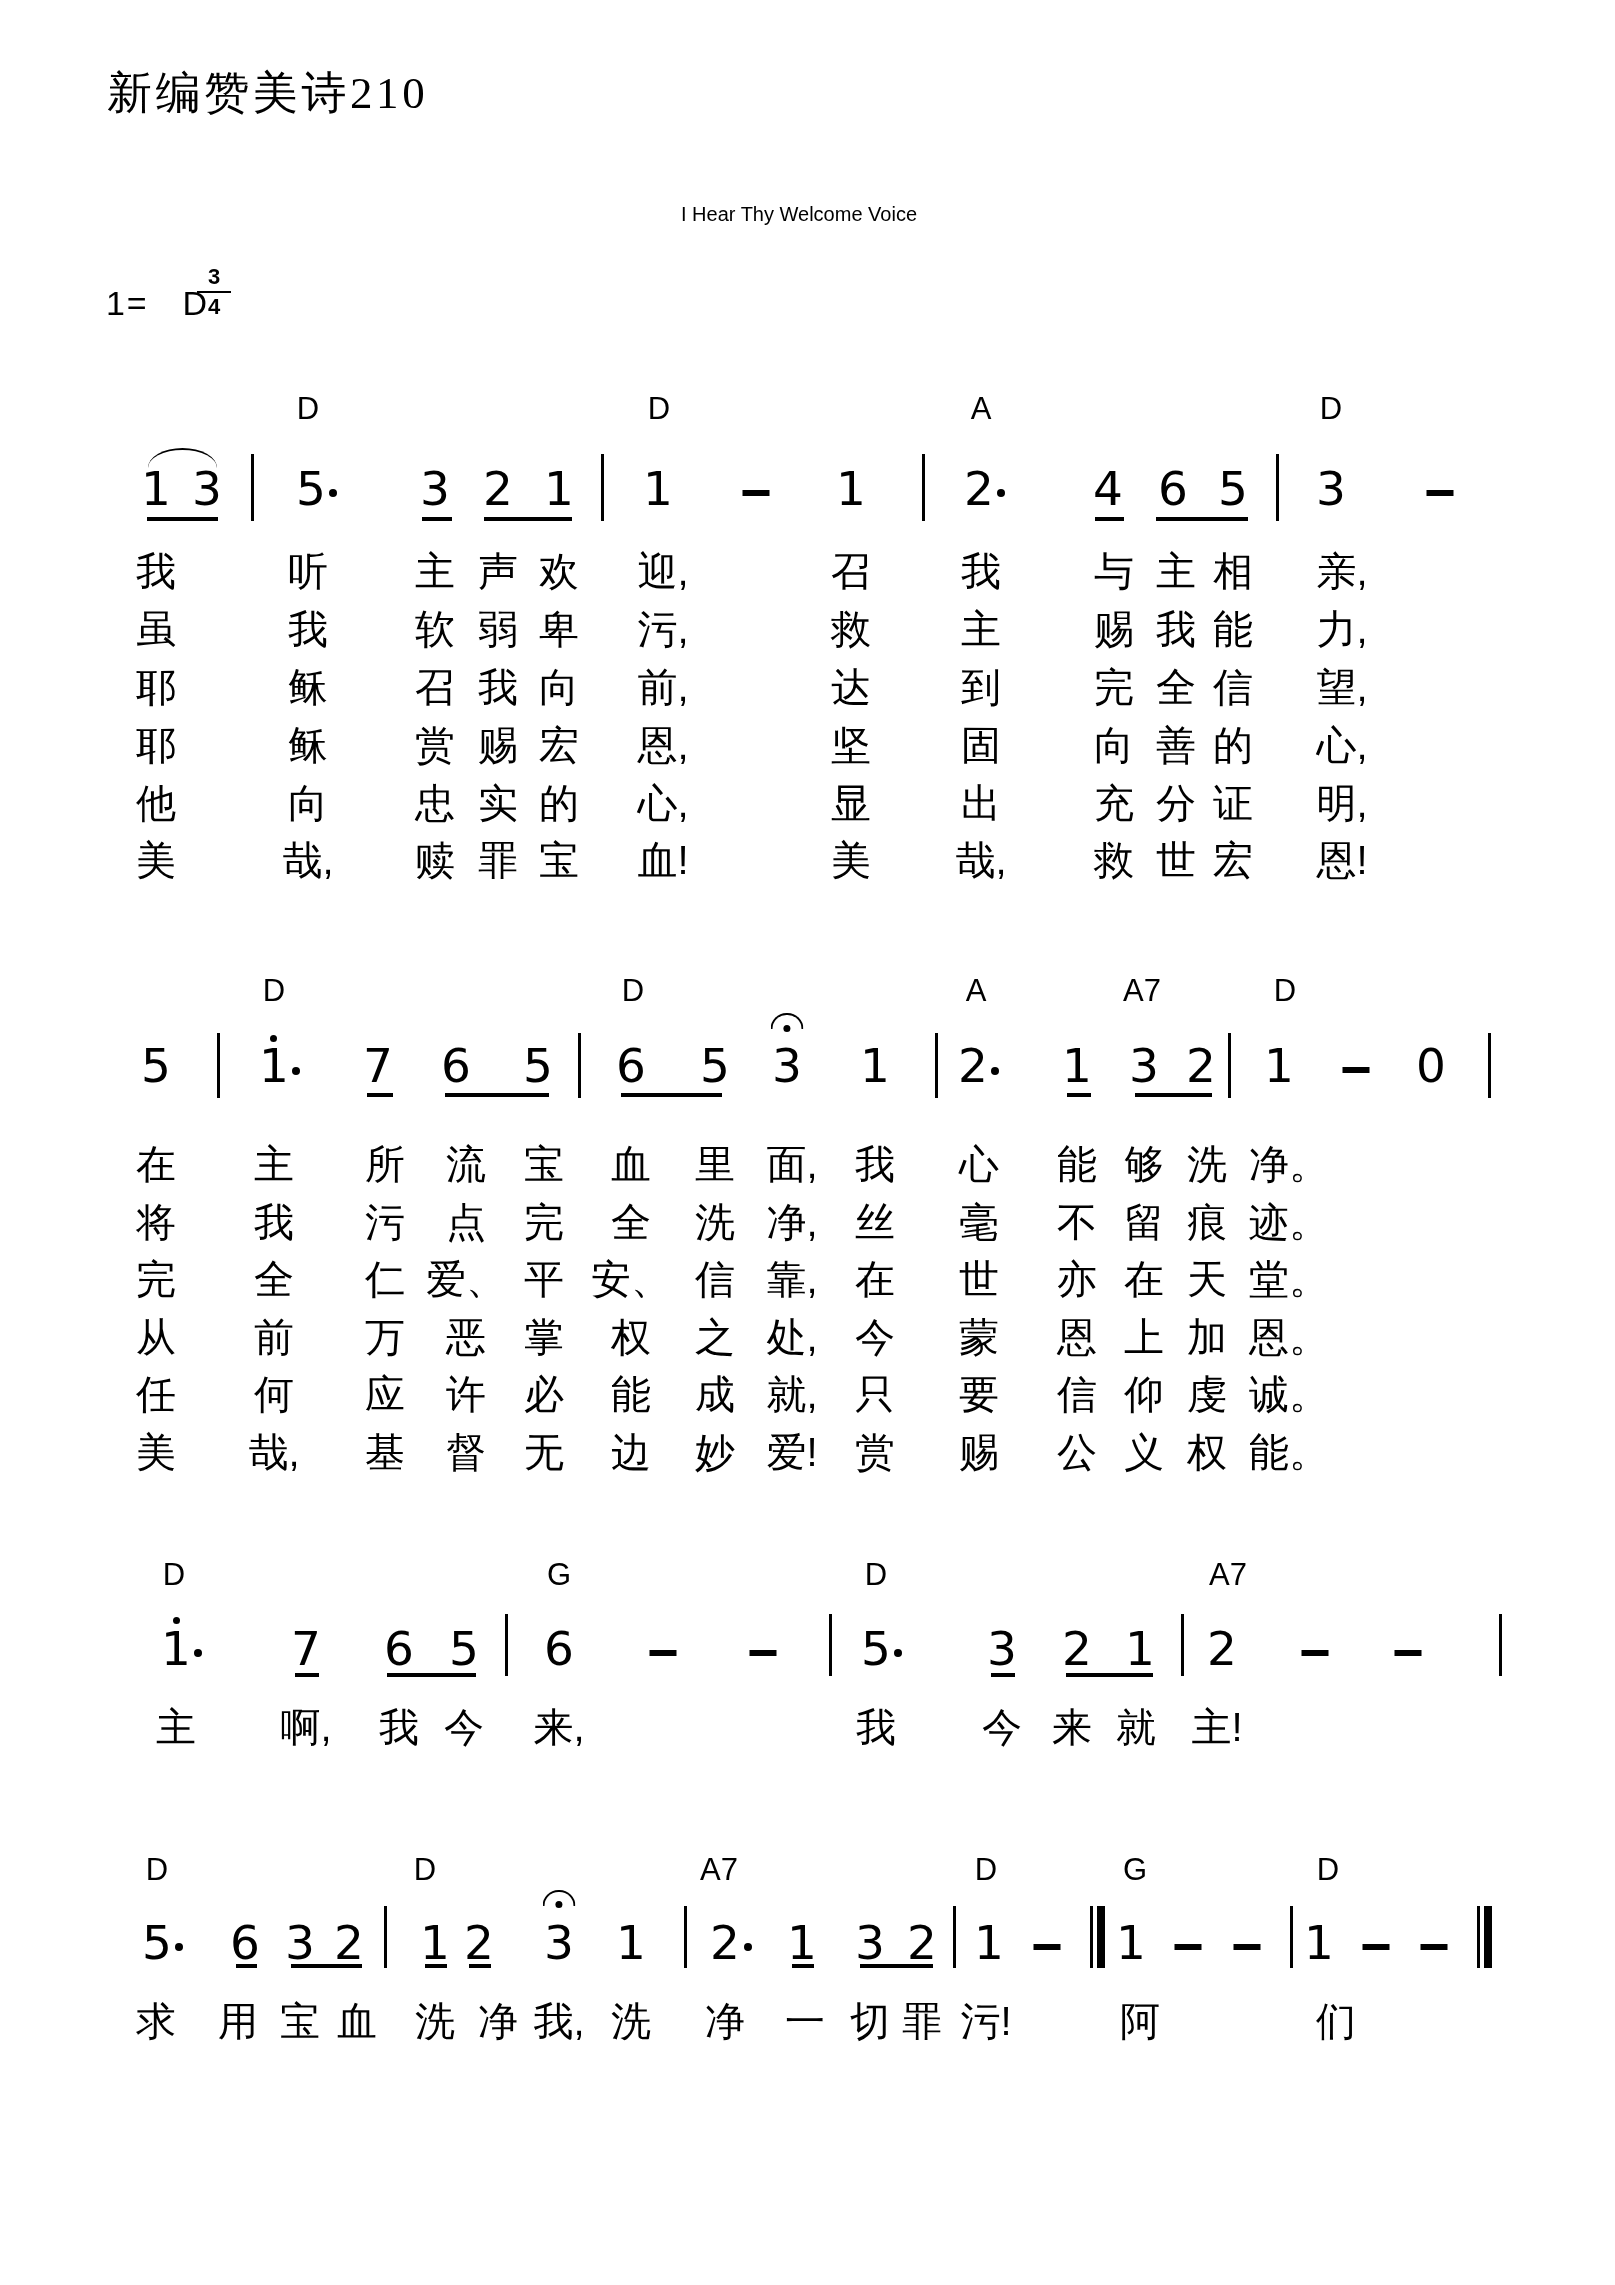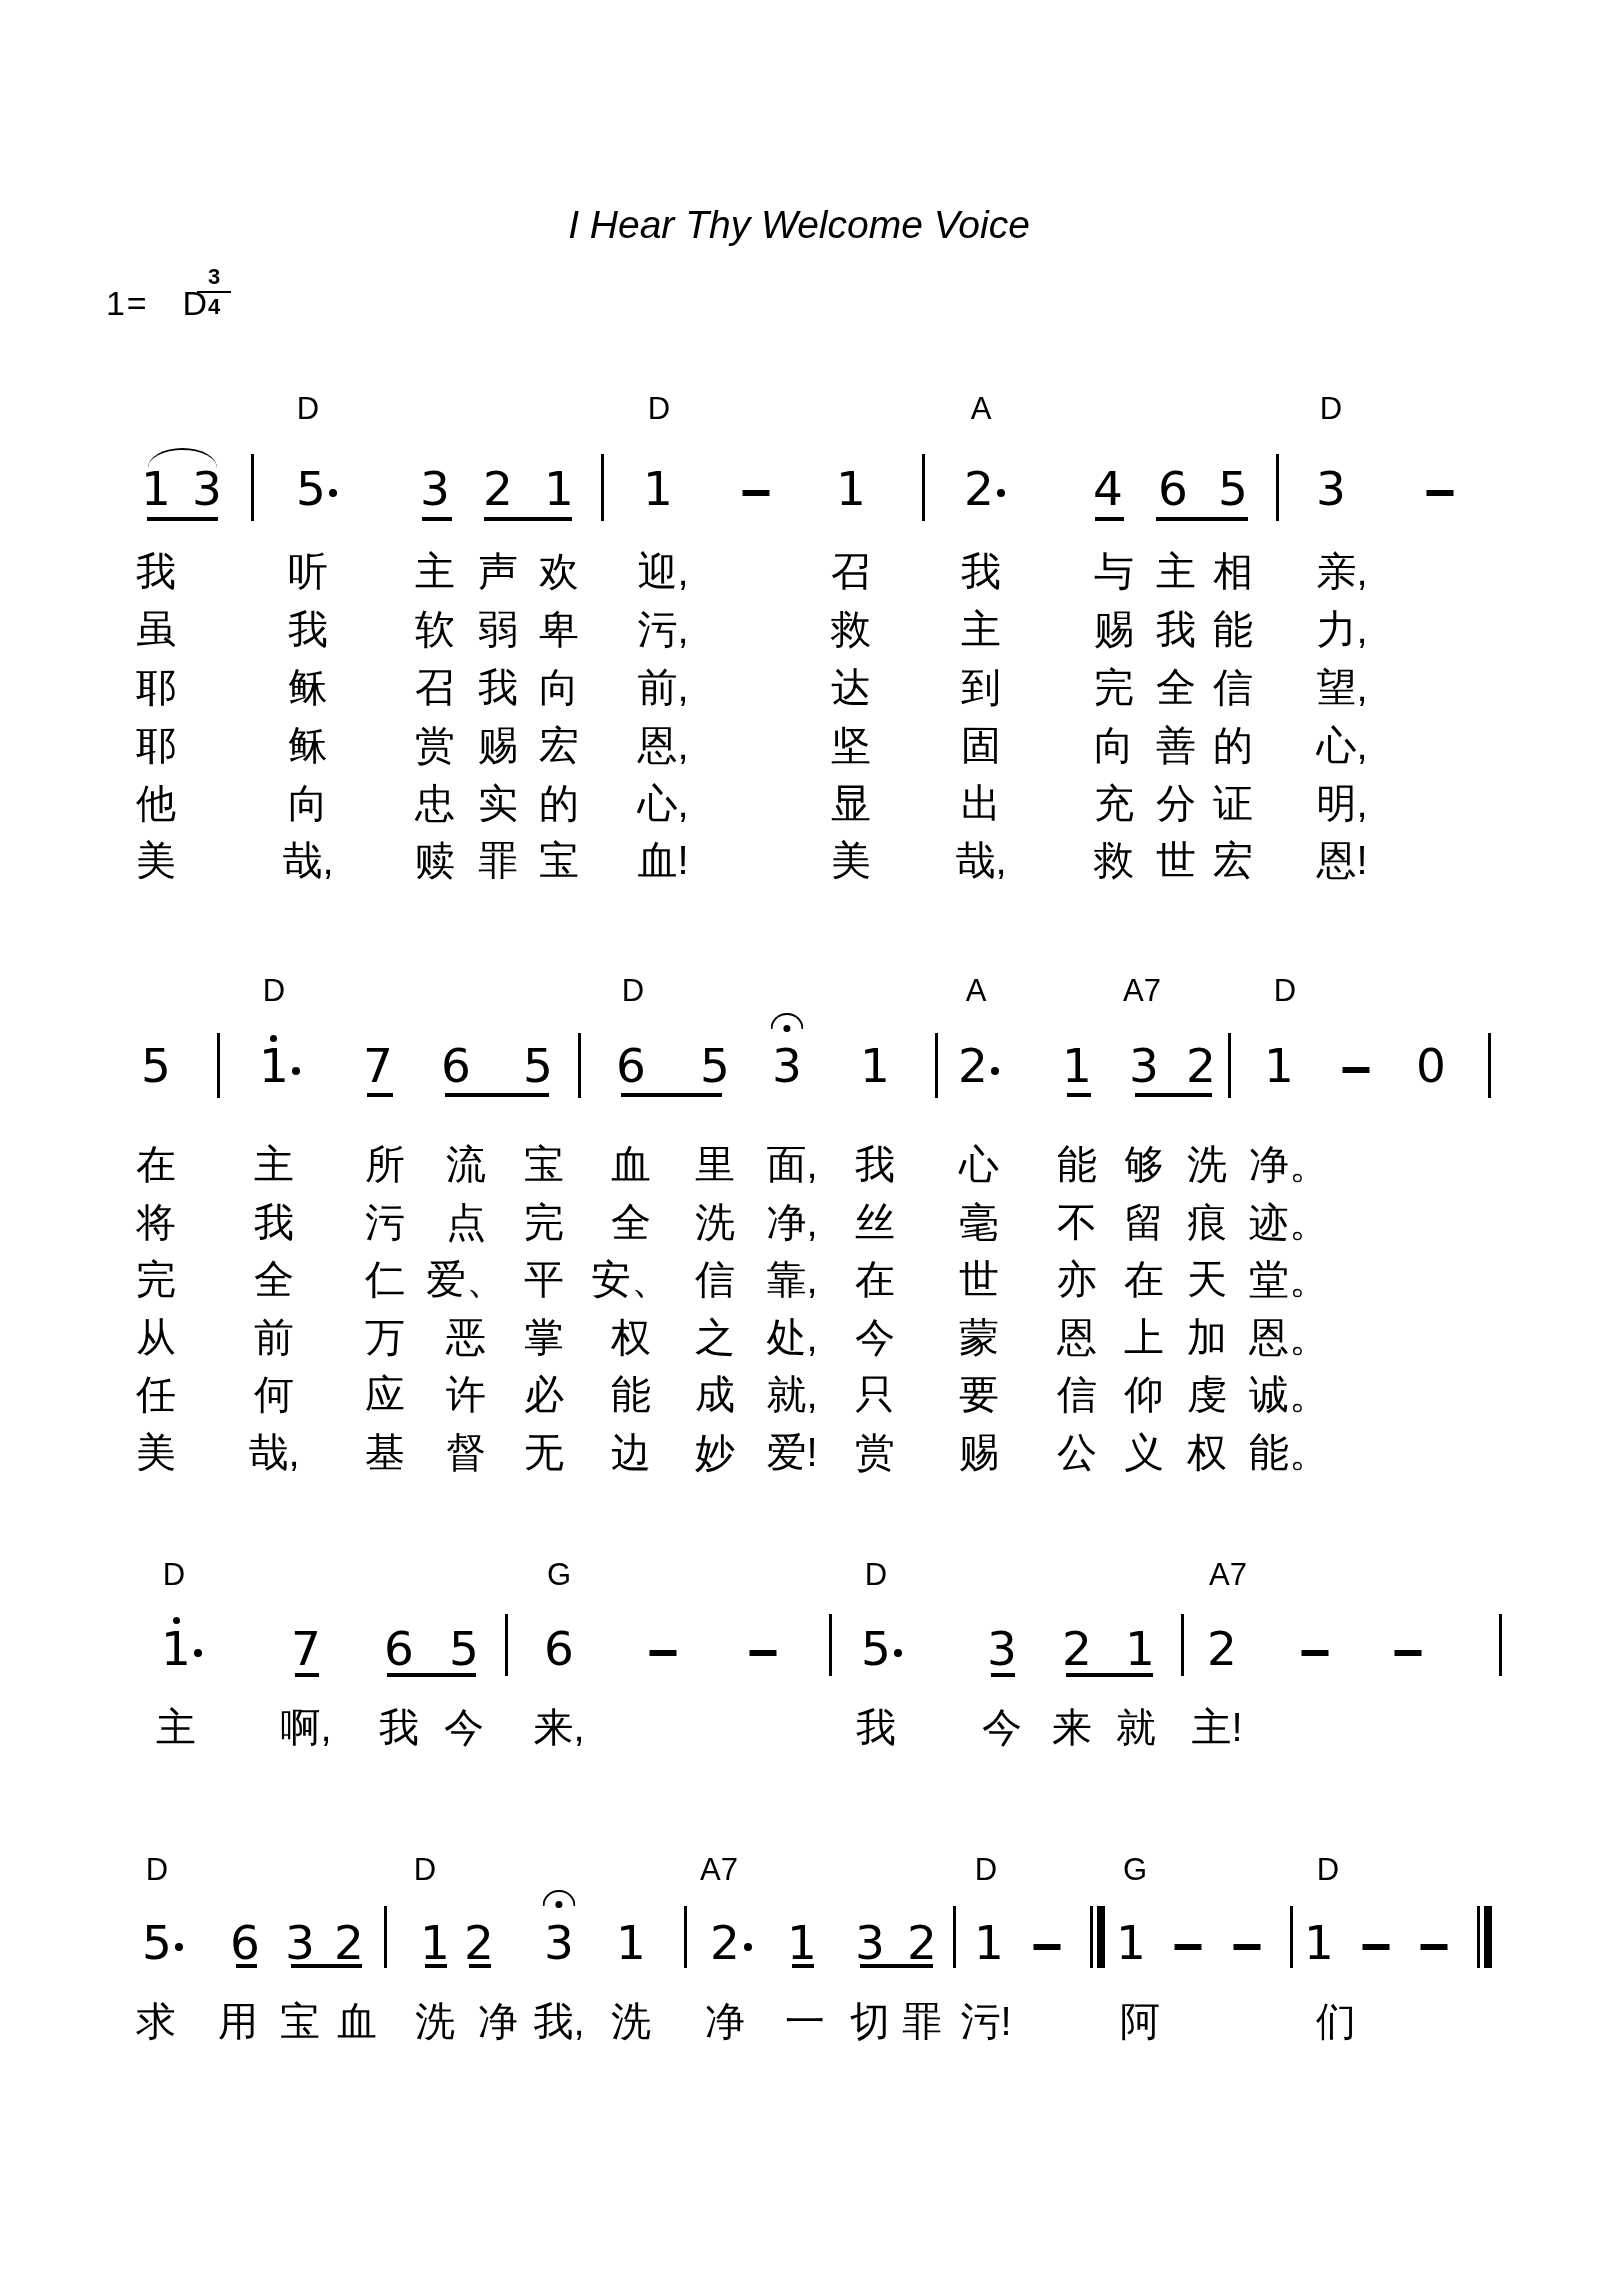--- a/index.html
+++ b/index.html
@@ -2,21 +2,21 @@
 <html style="font-size:14.5px"><head>
 <meta charset="utf-8">
 <style>
   html,body{margin:0;padding:0;background:#e8e8e8;}
   .page{position:relative;width:1616px;height:2285px;background:#ffffff;color:#000;
         font-family:"Liberation Sans","DejaVu Sans",sans-serif;overflow:hidden;margin:0 auto;}
   .hdr-number{position:absolute;left:107px;top:63px;font-family:"Liberation Serif","DejaVu Serif",serif;
         font-size:45px;letter-spacing:3.6px;white-space:nowrap;}
   .song-title{position:absolute;left:0;width:1556px;top:116px;text-align:center;
         font-weight:bold;font-size:62px;white-space:nowrap;}
-  .song-subtitle{position:absolute;left:0;width:1598px;top:203px;text-align:center;font-size:39px;font-style:italic;}
+  .song-subtitle{position:absolute;left:0;width:1598px;top:203px;text-align:center;font-size:20px;}
   .credits{position:absolute;right:116px;top:237px;text-align:right;font-size:31px;line-height:41px;white-space:nowrap;}
   .keysig{position:absolute;left:106px;top:284px;font-size:34px;white-space:nowrap;}
   .keysig .k1{letter-spacing:1.8px;}
   .keysig .kd{margin-left:34px;}
   .meter{position:absolute;left:194px;top:266px;width:40px;text-align:center;
         font-size:22px;font-weight:bold;line-height:1;}
   .meter .mbar{height:2.7px;background:#000;margin:2.7px 2.7px;}
   
   .chord{position:absolute;transform:translateX(-50%);font-size:31px;line-height:31px;white-space:nowrap;}
   .note{position:absolute;transform:translateX(-50%);font-family:"DejaVu Sans",sans-serif;
@@ -31,20 +31,21 @@
   .ferm-arc{position:absolute;transform:translateX(-50%);width:33px;height:16.3px;
         border:2.7px solid #000;border-bottom:none;border-radius:18px 18px 0 0;box-sizing:border-box;}
   .ferm-dot{position:absolute;transform:translateX(-50%);width:7.2px;height:7.2px;border-radius:50%;background:#000;}
   .lyr{position:absolute;transform:translateX(-50%);font-size:40px;line-height:43px;white-space:nowrap;}
 </style>
 </head>
 <body>
 
 <div class="page">
 
+  <div class="hdr-number">新编赞美诗210</div>
 
 
   <div class="song-subtitle">I Hear Thy Welcome Voice</div>
 
   <div class="credits">
   </div>
 
   <div class="keysig">
     <span class="k1">1=</span><span class="kd">D</span>
   </div>

